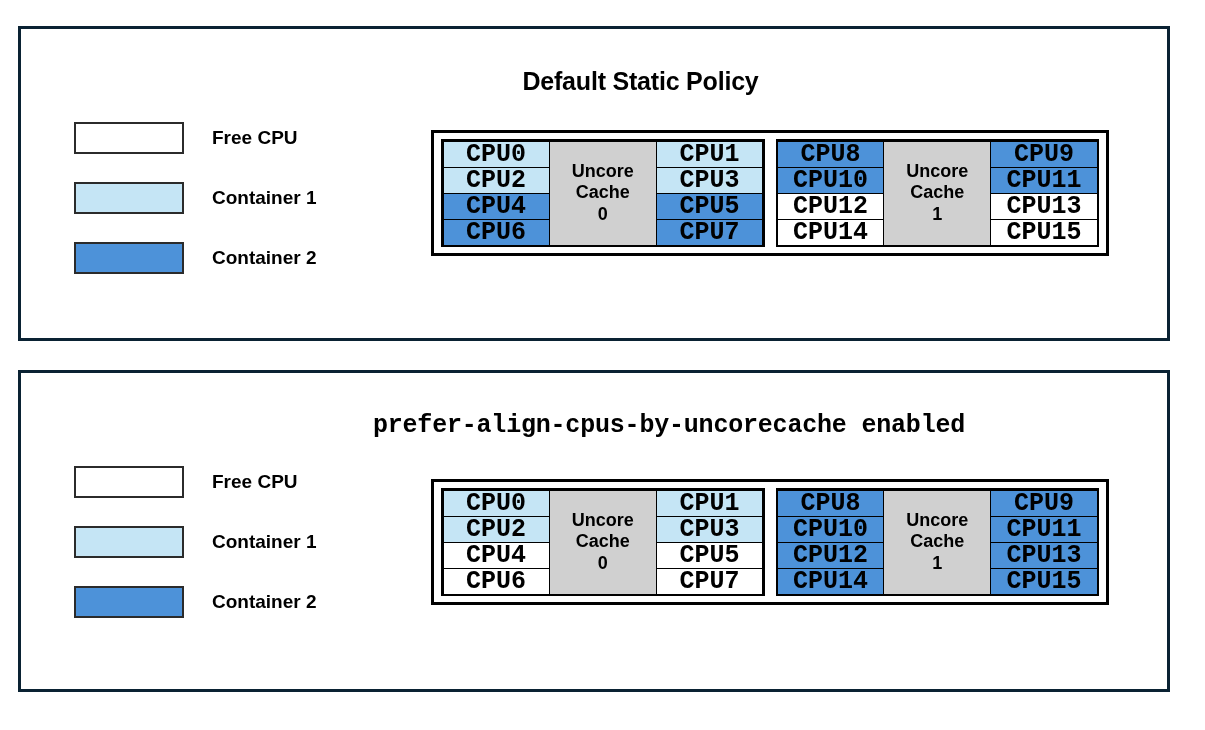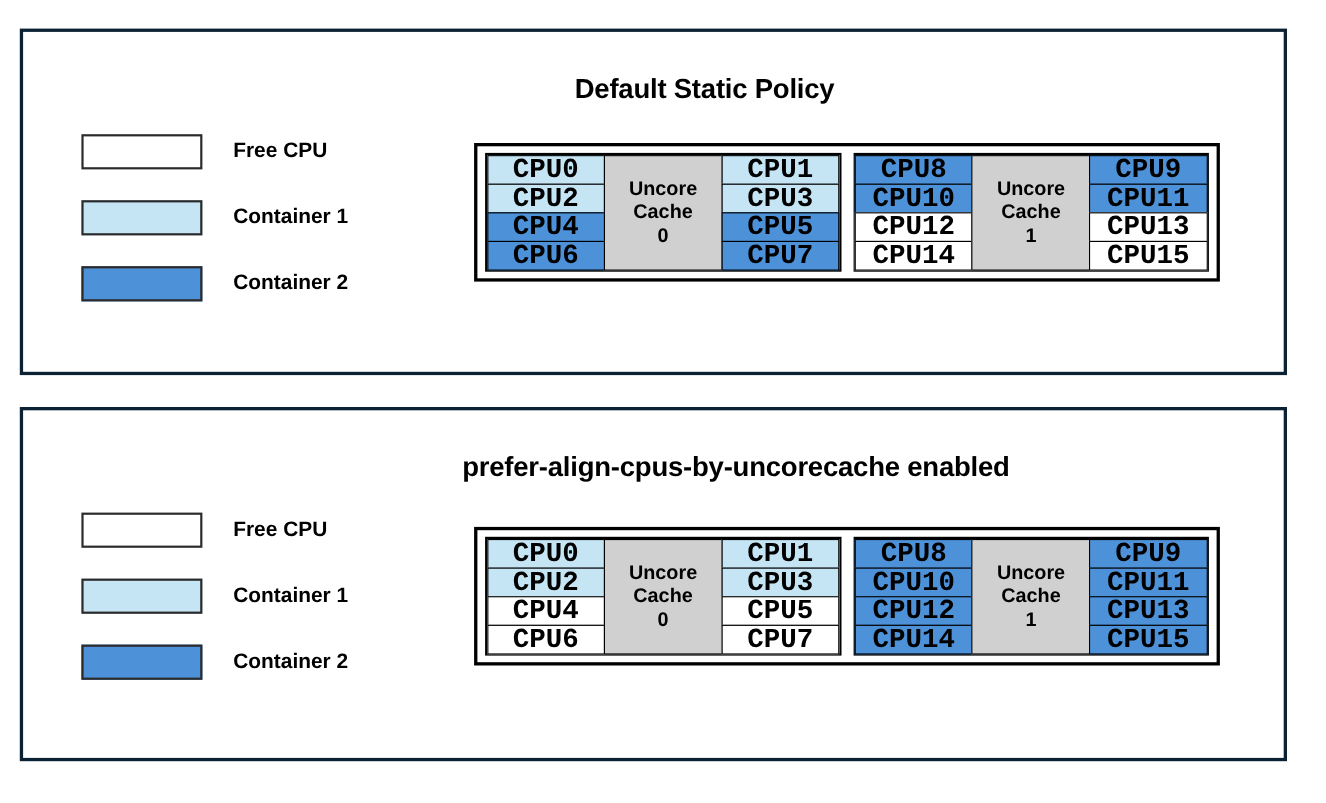--- a/index.html
+++ b/index.html
@@ -31,21 +31,21 @@
     top: 38px;
     left: 0;
     width: 100%;
     text-align: center;
     font-size: 25px;
     font-weight: bold;
     color: #000000;
     letter-spacing: -0.2px;
   }
   #panel-top .panel-title    { padding-left: 93px; box-sizing: border-box; }
-  #panel-bottom .panel-title { padding-left: 150px; box-sizing: border-box; }
+  #panel-bottom .panel-title { padding-left: 150px; box-sizing: border-box; font-family: Liberation Mono, monospace; }
 
   
   .legend {
     position: absolute;
     left: 53px;
     top: 92px;
     text-align: right;
   }
   .legend-row {
     display: flex;

